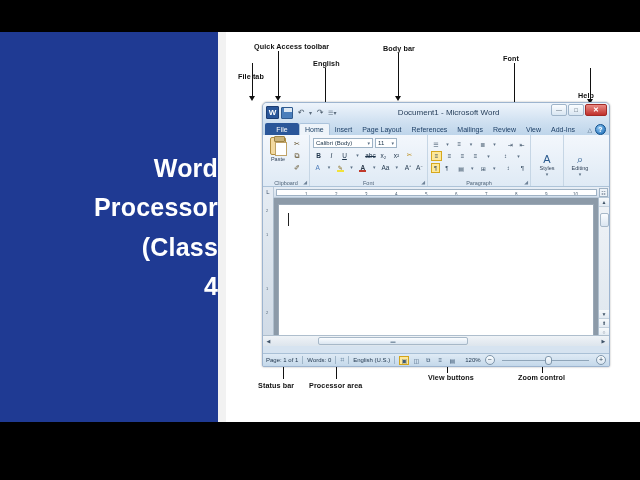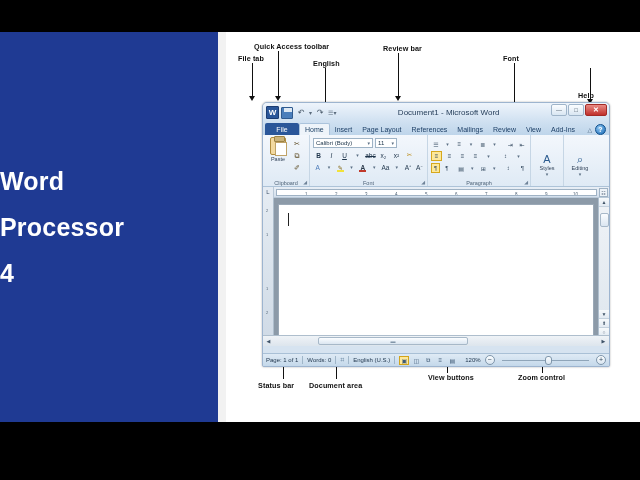--- a/index.html
+++ b/index.html
@@ -5,21 +5,21 @@
   * { box-sizing: border-box; margin:0; padding:0; }
   html,body { width:640px; height:480px; overflow:hidden; background:#000; }
   body { font-family:"Liberation Sans", sans-serif; }
 
   #stage { position:relative; width:640px; height:480px; background:#000; }
 
   
   #blue-panel{
     position:absolute; left:0; top:32px; width:218px; height:390px;
     background:#1f3a93; display:flex; flex-direction:column;
-    align-items:flex-start; justify-content:center; gap:20px;
+    align-items:flex-end; justify-content:center; gap:13px;
   }
   #blue-panel .ln{
     color:#fff; font-size:25px; font-weight:bold; letter-spacing:.2px;
     text-align:center; line-height:1.05; font-family:"Liberation Sans",sans-serif;
   }
 
   
   #canvas{
     position:absolute; left:226px; top:32px; width:414px; height:390px;
     background:#fff; overflow:hidden;
@@ -225,59 +225,60 @@
            border-radius:3px; }
 </style>
 </head>
 <body>
 
 <div id="stage">
 
   <div id="blue-panel">
     <div class="ln">Word</div>
     <div class="ln">Processor</div>
+    <div class="ln">(Class</div>
     <div class="ln">4</div>
   </div>
   <div id="canvas-edge"></div>
 
   <div id="canvas">
 
-    <div class="anno" style="left:12px; top:22px;">File tab</div>
+    <div class="anno" style="left:12px; top:40px;">File tab</div>
     <div class="leader" style="left:26px; top:31px; height:34px;"></div>
     <div class="arrow-d" style="left:23px; top:64px;"></div>
 
     <div class="anno" style="left:28px; top:10px;">Quick Access toolbar</div>
     <div class="leader" style="left:52px; top:19px; height:46px;"></div>
     <div class="arrow-d" style="left:49px; top:64px;"></div>
 
     <div class="anno" style="left:87px; top:27px;">English</div>
     <div class="leader" style="left:99px; top:36px; height:43px;"></div>
     <div class="arrow-d" style="left:96px; top:78px;"></div>
 
-    <div class="anno" style="left:157px; top:12px;">Review bar</div>
+    <div class="anno" style="left:157px; top:12px;">Body bar</div>
     <div class="leader" style="left:172px; top:21px; height:44px;"></div>
     <div class="arrow-d" style="left:169px; top:64px;"></div>
 
     <div class="anno" style="left:277px; top:22px;">Font</div>
     <div class="leader" style="left:288px; top:31px; height:85px;"></div>
     <div class="arrow-d" style="left:285px; top:115px;"></div>
 
     <div class="anno" style="left:352px; top:27px;margin-top:32px;">Help</div>
     <div class="leader" style="left:364px; top:36px; height:32px;"></div>
     <div class="arrow-d" style="left:361px; top:67px;"></div>
 
     <div class="anno" style="left:134px; top:165px;">Dialog Box Launcher</div>
     <div class="leader" style="left:167px; top:124px; height:41px;"></div>
     <div class="arrow-u" style="left:164px; top:120px;"></div>
 
     <div class="anno" style="left:32px; top:349px;">Status bar</div>
     <div class="leader" style="left:57px; top:300px; height:47px;"></div>
     <div class="arrow-u" style="left:54px; top:296px;"></div>
 
-    <div class="anno" style="left:83px; top:349px;">Document area</div>
+    <div class="anno" style="left:83px; top:349px;">Processor area</div>
     <div class="leader" style="left:110px; top:258px; height:89px;"></div>
     <div class="arrow-u" style="left:107px; top:254px;"></div>
 
     <div class="brace" style="left:192px; top:330px; width:58px;"></div>
     <div class="leader" style="left:221px; top:335px; height:6px;"></div>
     <div class="anno" style="left:202px; top:341px;">View buttons</div>
 
     <div class="brace" style="left:280px; top:330px; width:72px;"></div>
     <div class="leader" style="left:316px; top:335px; height:6px;"></div>
     <div class="anno" style="left:292px; top:341px;">Zoom control</div>

